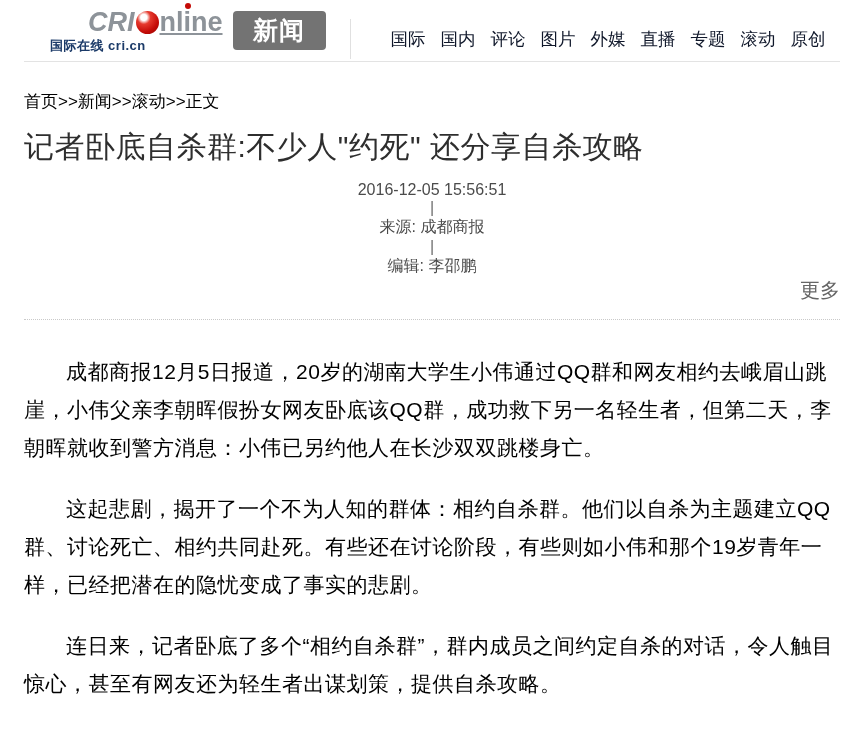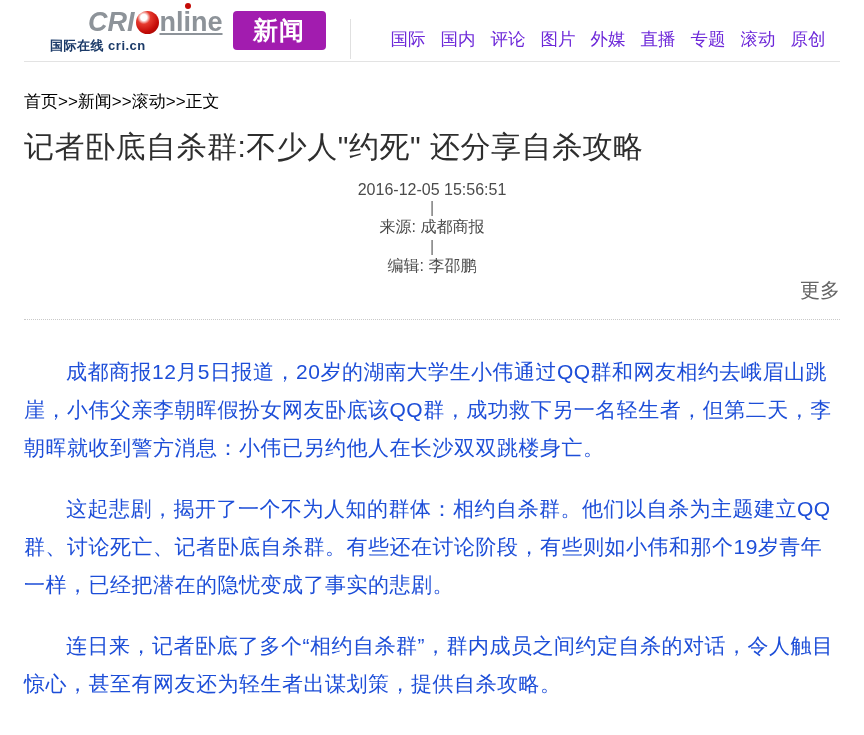--- a/index.html
+++ b/index.html
@@ -50,21 +50,21 @@
   .logo-line2 {
     margin-top: 3px;
     font-size: 13px;
     font-weight: bold;
     color: #1b3a68;
     letter-spacing: 0.5px;
   }
   .news-badge {
     margin-left: 10px;
     width: 93px; height: 39px;
-    background: #a21caf;
+    background: #737373;
     border-radius: 4px;
     color: #ffffff;
     font-size: 25px;
     font-weight: bold;
     display: flex;
     align-items: center;
     justify-content: center;
     letter-spacing: 1px;
     cursor: pointer;
   }
@@ -74,21 +74,21 @@
     border-left: 1px solid #e0e0e0;
     align-self: flex-end;
     margin-bottom: 2px;
   }
   .top-nav {
     margin-left: 40px;
     margin-top: 16px;
     display: flex;
     gap: 15px;
     font-size: 17.5px;
-    color: #6d28d9;
+    color: #0f172a;
   }
   .top-nav span { cursor: pointer; white-space: nowrap; }
 
   
   .breadcrumb {
     margin: 28px 24px 0;
     font-size: 17px;
     color: #000000;
     cursor: pointer;
   }
@@ -118,21 +118,21 @@
     color: #666666;
     font-size: 20px;
     cursor: pointer;
   }
 
   
   .article-body {
     margin: 33px 24px 0;
     font-size: 21px;
     line-height: 38px;
-    color: #1d4ed8;
+    color: #000000;
   }
   .article-body p {
     text-indent: 2em;
     margin-bottom: 23px;
     letter-spacing: 0.5px;
   }
 </style>
 </head>
 <body>
 
@@ -170,17 +170,17 @@
     <span>2016-12-05 15:56:51</span>
     <span class="sep">|</span>
     <span>来源: 成都商报</span>
     <span class="sep">|</span>
     <span>编辑: 李邵鹏</span>
     <span class="meta-more">更多</span>
   </div>
 
   <div class="article-body">
     <p>成都商报12月5日报道，20岁的湖南大学生小伟通过QQ群和网友相约去峨眉山跳崖，小伟父亲李朝晖假扮女网友卧底该QQ群，成功救下另一名轻生者，但第二天，李朝晖就收到警方消息：小伟已另约他人在长沙双双跳楼身亡。</p>
-    <p>这起悲剧，揭开了一个不为人知的群体：相约自杀群。他们以自杀为主题建立QQ群、讨论死亡、记者卧底自杀群。有些还在讨论阶段，有些则如小伟和那个19岁青年一样，已经把潜在的隐忧变成了事实的悲剧。</p>
+    <p>这起悲剧，揭开了一个不为人知的群体：相约自杀群。他们以自杀为主题建立QQ群、讨论死亡、相约共同赴死。有些还在讨论阶段，有些则如小伟和那个19岁青年一样，已经把潜在的隐忧变成了事实的悲剧。</p>
     <p>连日来，记者卧底了多个“相约自杀群”，群内成员之间约定自杀的对话，令人触目惊心，甚至有网友还为轻生者出谋划策，提供自杀攻略。</p>
   </div>
 
 </div>
 
 </body></html>

